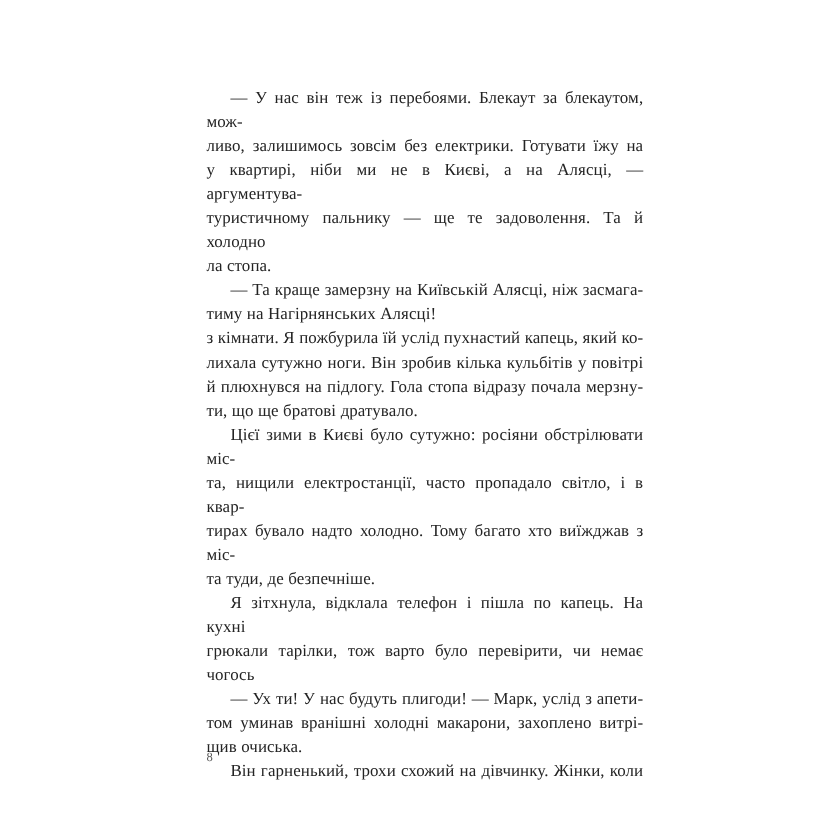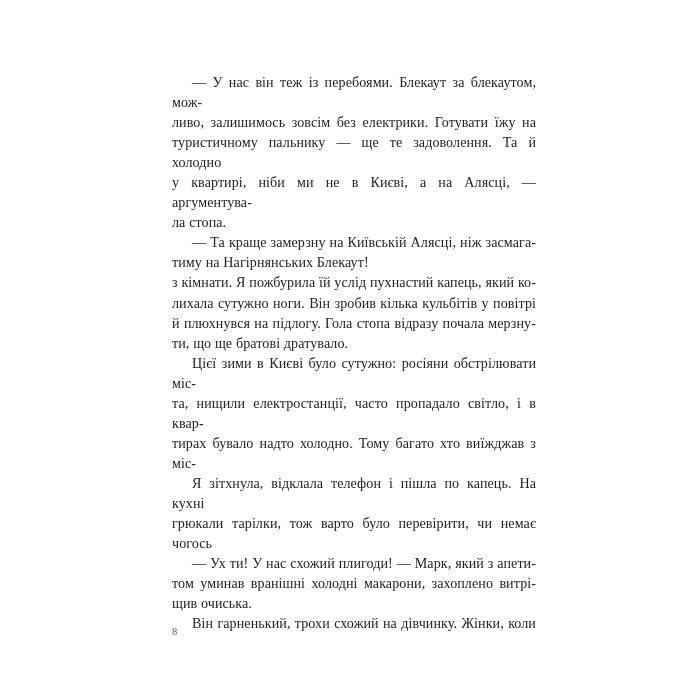--- a/index.html
+++ b/index.html
@@ -71,50 +71,51 @@
 </head>
 <body>
 
 <div class="page">
 
   <div class="text-column">
 
     <p class="para">
       <span class="line indent">— У нас він теж із перебоями. Блекаут за блекаутом, мож-</span>
       <span class="line">ливо, залишимось зовсім без електрики. Готувати їжу на</span>
+      <span class="line">у квартирі, ніби ми не в Києві, а на Алясці, — аргументува-</span>
       <span class="line">туристичному пальнику — ще те задоволення. Та й холодно</span>
-      <span class="line">у квартирі, ніби ми не в Києві, а на Алясці, — аргументува-</span>
       <span class="line last">ла стопа.</span>
     </p>
 
     <p class="para">
       <span class="line indent">— Та краще замерзну на Київській Алясці, ніж засмага-</span>
-      <span class="line last">тиму на Нагірнянських Блекаут!</span>
+      <span class="line last">тиму на Нагірнянських Алясці!</span>
     </p>
 
     <p class="para">
       <span class="line">з кімнати. Я пожбурила їй услід пухнастий капець, який ко-</span>
       <span class="line">лихала сутужно ноги. Він зробив кілька кульбітів у повітрі</span>
       <span class="line">й плюхнувся на підлогу. Гола стопа відразу почала мерзну-</span>
       <span class="line last">ти, що ще братові дратувало.</span>
     </p>
 
     <p class="para">
       <span class="line indent">Цієї зими в Києві було сутужно: росіяни обстрілювати міс-</span>
       <span class="line">та, нищили електростанції, часто пропадало світло, і в квар-</span>
       <span class="line">тирах бувало надто холодно. Тому багато хто виїжджав з міс-</span>
+      <span class="line last">та туди, де безпечніше.</span>
     </p>
 
     <p class="para">
       <span class="line indent">Я зітхнула, відклала телефон і пішла по капець. На кухні</span>
       <span class="line">грюкали тарілки, тож варто було перевірити, чи немає чогось</span>
     </p>
 
     <p class="para">
-      <span class="line indent">— Ух ти! У нас схожий плигоди! — Марк, який з апети-</span>
+      <span class="line indent">— Ух ти! У нас будуть плигоди! — Марк, услід з апети-</span>
       <span class="line">том уминав вранішні холодні макарони, захоплено витрі-</span>
       <span class="line last">щив очиська.</span>
     </p>
 
     <p class="para">
       <span class="line indent">Він гарненький, трохи схожий на дівчинку. Жінки, коли</span>
 
     </p>
 
   </div>

